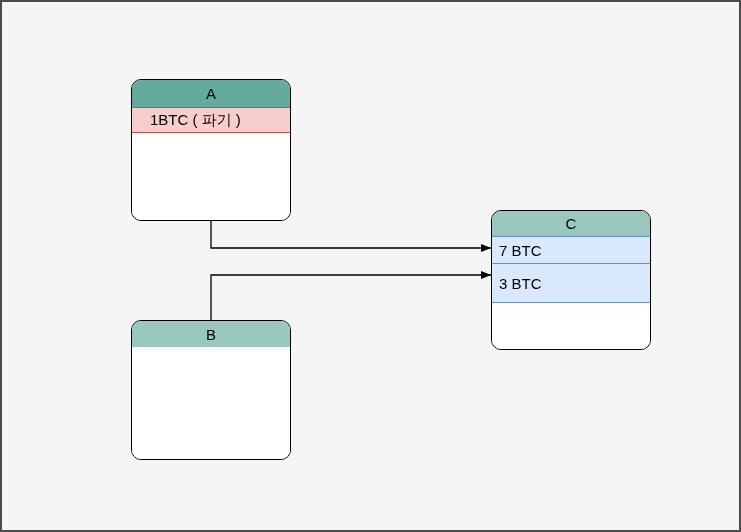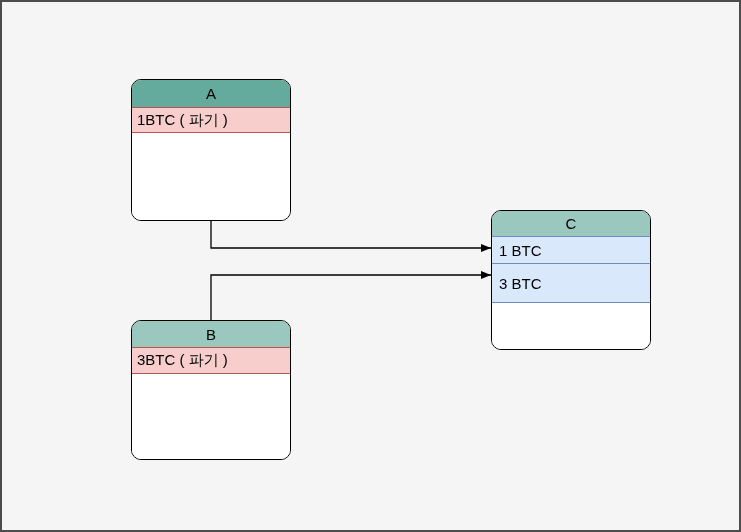--- a/index.html
+++ b/index.html
@@ -47,21 +47,21 @@
   .row {
     flex:0 0 auto;
     box-sizing:border-box;
     display:flex; align-items:center;
     height:27px;
   }
   .row-pink {
     background:#F8CECC;
     border-top:1px solid #B85450;
     border-bottom:1px solid #B85450;
-    padding-left:5px;
+    padding-left:18px;
   }
   .node-a .row-pink { height:26px; }
   .row-blue {
     background:#DAE8FC;
     border-top:1px solid #6C8EBF;
     padding-left:7px;
   }
   .row-blue.row-last {
     border-bottom:1px solid #6C8EBF;
     height:40px;
@@ -91,32 +91,29 @@
     <div class="row row-pink">
       <span class="row-label">1BTC ( 파기 )</span>
     </div>
     <div class="node-body"></div>
   </div>
 
   <div class="node node-b">
     <div class="node-header header-light">
       <span class="header-label">B</span>
     </div>
-    <div class="row row-pink">
-      <span class="row-label">3BTC ( 파기 )</span>
-    </div>
     <div class="node-body"></div>
   </div>
 
   <div class="node node-c">
     <div class="node-header header-light">
       <span class="header-label">C</span>
     </div>
     <div class="row row-blue">
-      <span class="row-label">1 BTC</span>
+      <span class="row-label">7 BTC</span>
     </div>
     <div class="row row-blue row-last">
       <span class="row-label">3 BTC</span>
     </div>
     <div class="node-body"></div>
   </div>
 
 </div>
 
 </body></html>

